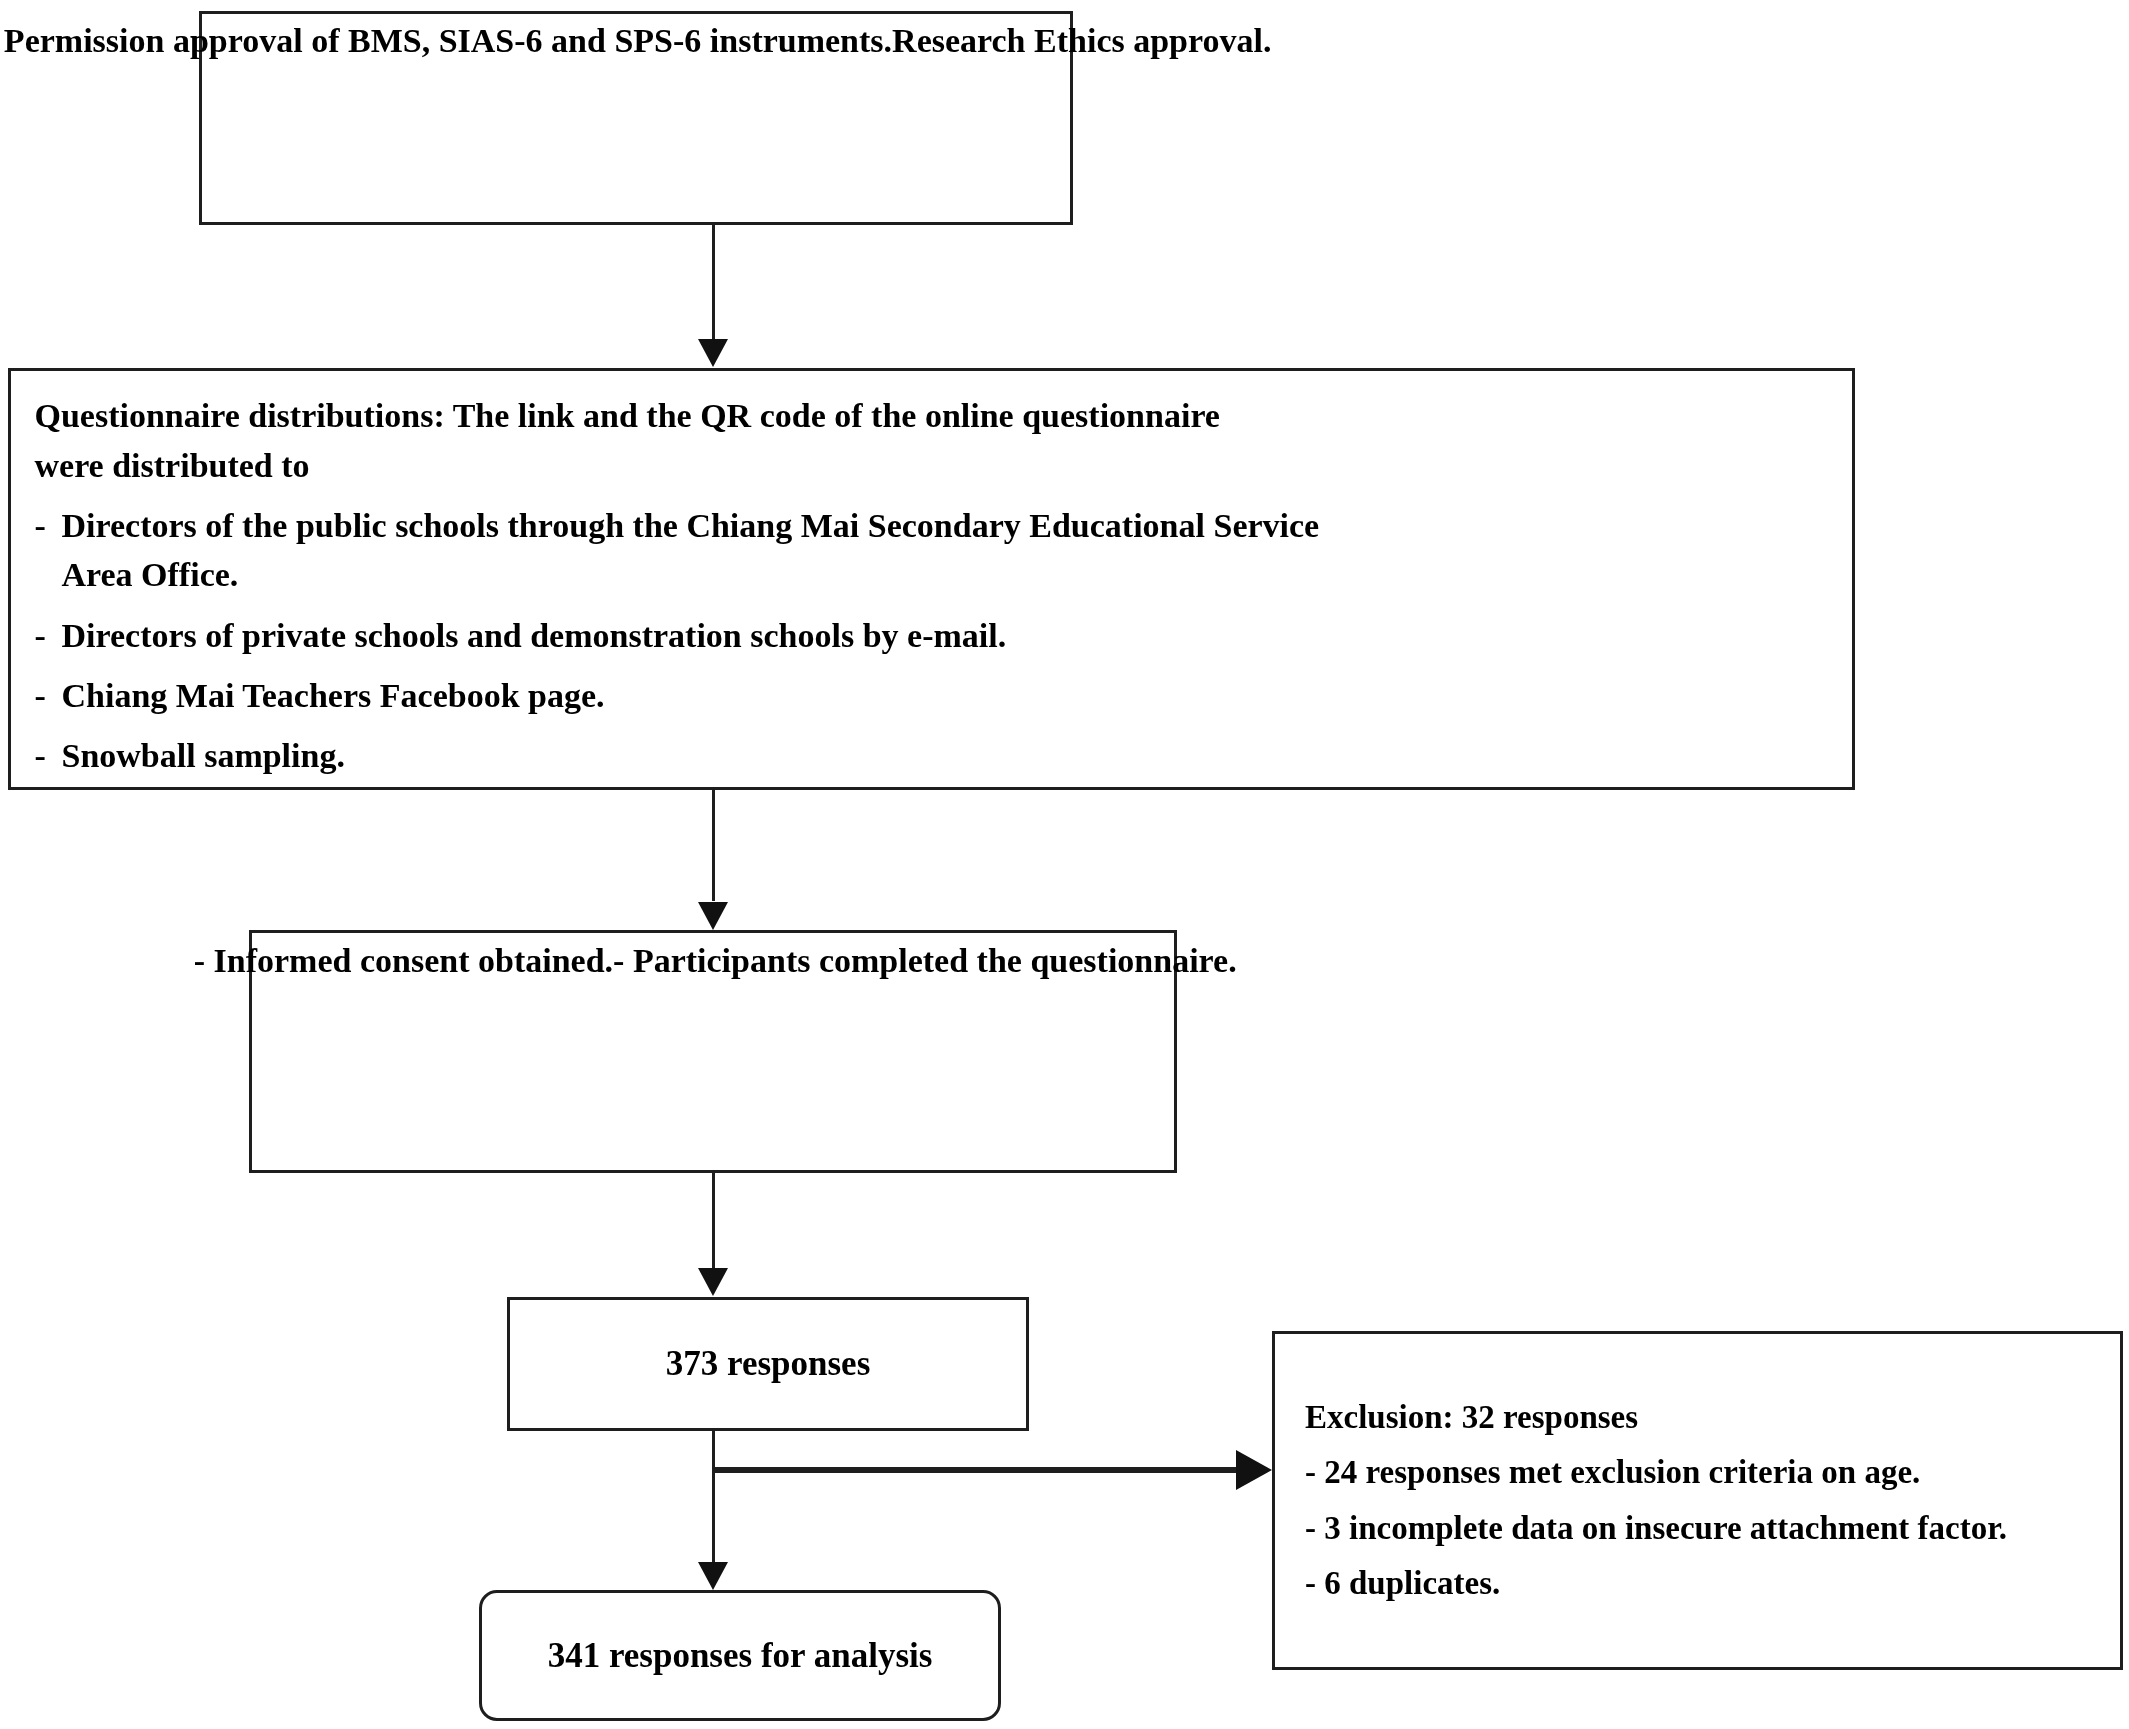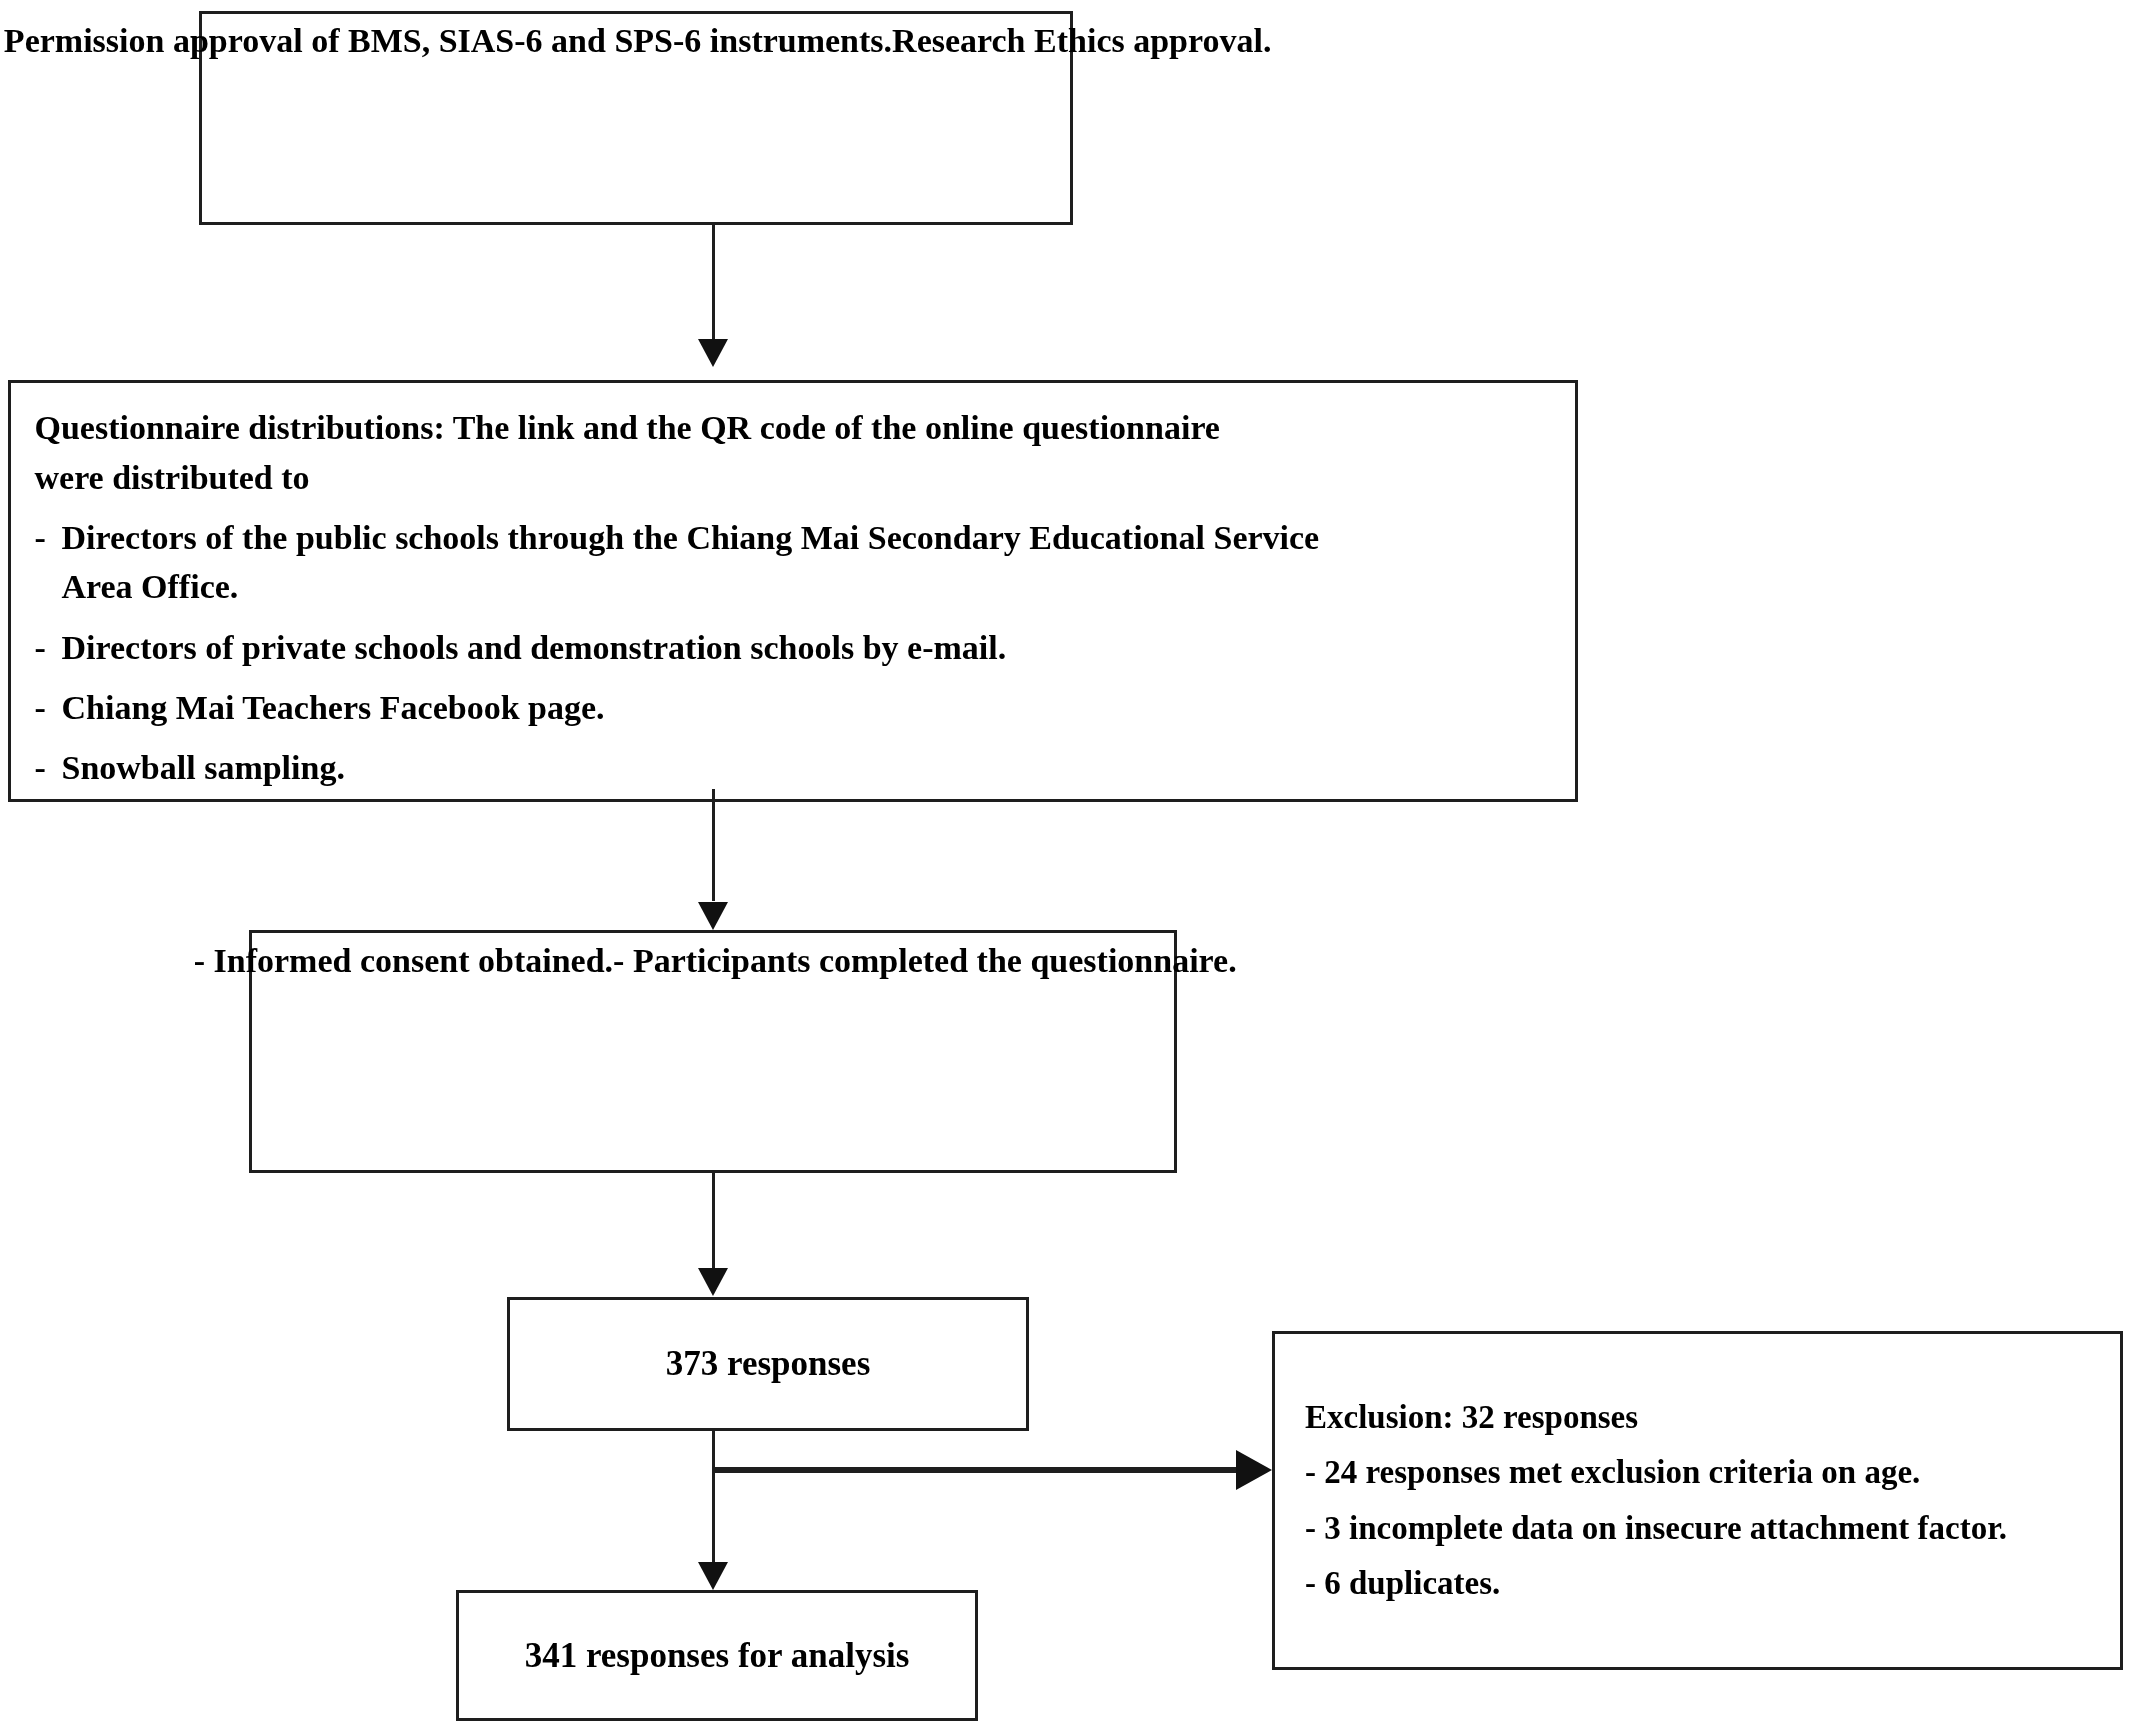--- a/index.html
+++ b/index.html
@@ -28,24 +28,23 @@
 
   
   #box-prep {
     left: 199px; top: 11px; width: 874px; height: 214px;
     display: flex; flex-direction: row; justify-content: center;
     padding: 0 14px 0 17.3px; line-height: 1.6;
   }
 
   
   #box-dist {
-    left: 7.9px; top: 368px; width: 1570px; height: 422px;
+    left: 7.9px; top: 368px; width: 1847px; height: 422px;
     padding: 20.4px 19px 0 23.6px; line-height: 1.45;
     box-sizing: border-box;
-    margin-top: 12px;
   }
   .bullet { display: flex; margin-top: 11px; }
   .bullet .mk { flex: 0 0 27px; }
   .bullet .bt { flex: 1 1 auto; }
 
   
   #box-proc {
     left: 249px; top: 930px; width: 928px; height: 243px;
     display: flex; flex-direction: row; justify-content: center;
     padding: 0 23.6px 0 28px; line-height: 1.64;
@@ -62,23 +61,24 @@
   
   #box-excl {
     left: 1272px; top: 1331px; width: 851px; height: 339px;
     display: flex; flex-direction: column; justify-content: center;
     padding: 0 7.9px 0 30px; line-height: 1.68;
     font-size: 33px;
   }
 
   
   #box-anal {
-    left: 456px; top: 1590px; width: 522px; height: 131px;
+    left: 479px; top: 1590px; width: 522px; height: 131px;
     display: flex; align-items: center; justify-content: center;
     font-size: 35px;
+    border-radius: 18px;
   }
 
   
   .vline {
     position: absolute; width: 3.1px; background: #1e1e1e;
   }
   .hline {
     position: absolute; height: 6.3px; background: #1e1e1e;
   }
   .head-down {

